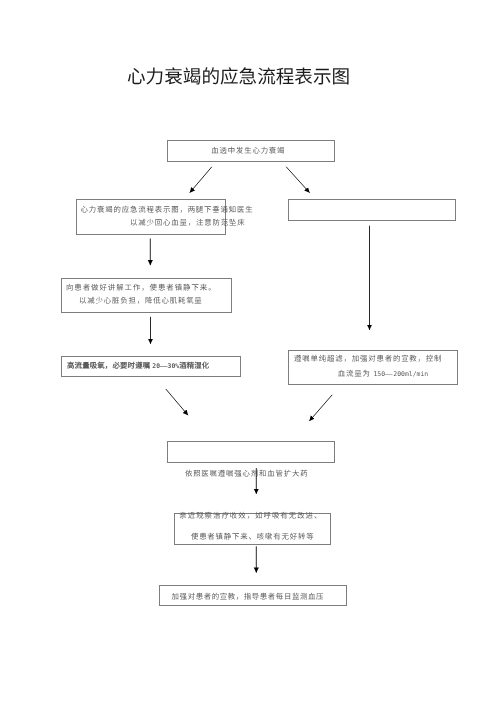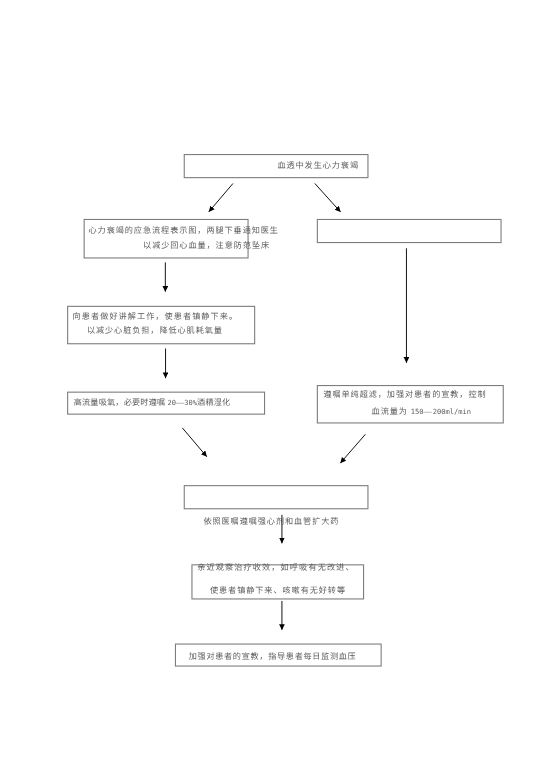--- a/index.html
+++ b/index.html
@@ -18,40 +18,41 @@
               font-size:6.8px;letter-spacing:0px;}
   .tline.mono-sm .lat{font-size:6.45px;}
   .tline.mono-xs .lat{font-size:6.4px;}
   svg.conn{position:absolute;left:0;top:0;width:500px;height:707px;}
 </style>
 </head>
 <body>
 
 <div id="stage">
 
+  <div class="title" style="left:127px;top:66.5px;font-size:18.6px;line-height:20px;">心力衰竭的应急流程表示图</div>
 
   <div class="box" style="left:166.5px;top:140.2px;width:168.2px;height:21.6px;"></div>
   <div class="box" style="left:76px;top:199.4px;width:149.8px;height:35.2px;"></div>
   <div class="box" style="left:287.8px;top:199.4px;width:167.8px;height:22.1px;"></div>
   <div class="box" style="left:61.4px;top:278.1px;width:170.2px;height:34.9px;"></div>
   <div class="box" style="left:60.8px;top:356.2px;width:179.9px;height:21.1px;"></div>
   <div class="box" style="left:287.7px;top:349.5px;width:170px;height:35.2px;"></div>
   <div class="box" style="left:166.5px;top:441.1px;width:168px;height:21.6px;"></div>
   <div class="box" style="left:173.7px;top:513.3px;width:157.7px;height:32px;"></div>
   <div class="box" style="left:158.8px;top:585.2px;width:187.8px;height:20.9px;"></div>
 
-  <div class="tline" style="left:211.2px;top:146.6px;margin-left:41px;">血透中发生心力衰竭</div>
+  <div class="tline" style="left:211.2px;top:146.6px;">血透中发生心力衰竭</div>
 
   <div class="tline" style="left:80.5px;top:205.5px;">心力衰竭的应急流程表示图，两腿下垂通知医生</div>
   <div class="tline" style="left:89.1px;top:219.1px;margin-left:41px;">以减少回心血量，注意防范坠床</div>
 
   <div class="tline" style="left:66px;top:284.1px;letter-spacing:0.97px;">向患者做好讲解工作，使患者镇静下来。</div>
   <div class="tline" style="left:79px;top:297.1px;text-align:right;">以减少心脏负担，降低心肌耗氧量</div>
 
-  <div class="tline mono-xs" style="left:67px;top:361.9px;letter-spacing:0.18px;">高流量吸氧，必要时遵嘱 <span class="lat">20</span>—<span class="lat">30%</span>酒精湿化</div>
+  <div class="tline mono-xs" style="left:67px;top:361.9px;letter-spacing:0.18px;font-weight:bold;">高流量吸氧，必要时遵嘱 <span class="lat">20</span>—<span class="lat">30%</span>酒精湿化</div>
 
   <div class="tline" style="left:294px;top:355px;">遵嘱单纯超滤，加强对患者的宣教，控制</div>
   <div class="tline mono-sm" style="left:323.8px;top:369.8px;margin-left:14px;">血流量为 <span class="lat">150</span>—<span class="lat">200ml/min</span></div>
 
   <div class="tline" style="left:184.9px;top:470px;font-family:Liberation Serif, serif;">依照医嘱遵嘱强心剂和血管扩大药</div>
 
   <div class="tline" style="left:179.3px;top:512px;letter-spacing:1.03px;">亲近观察治疗收效，如呼吸有无改进、</div>
   <div class="tline" style="left:190.9px;top:532.8px;">使患者镇静下来、咳嗽有无好转等</div>
 
   <div class="tline" style="left:171.6px;top:592.8px;letter-spacing:0.63px;">加强对患者的宣教，指导患者每日监测血压</div>

